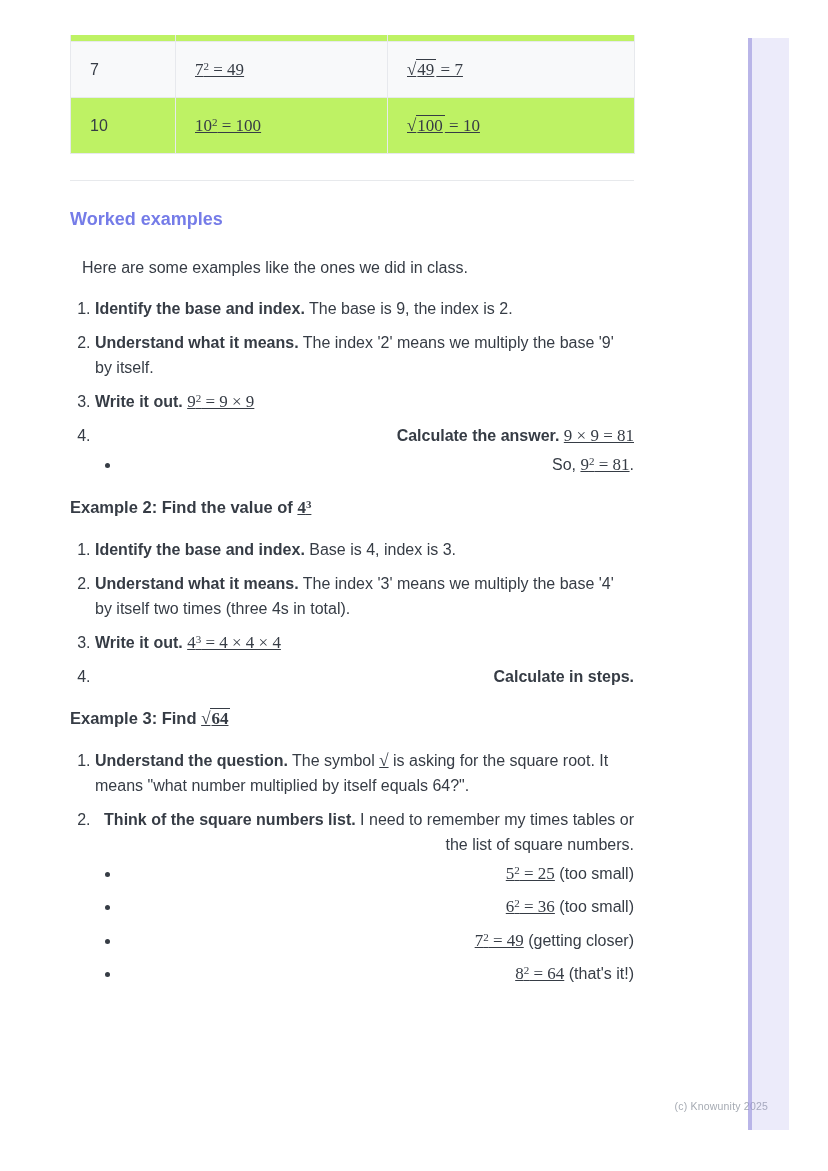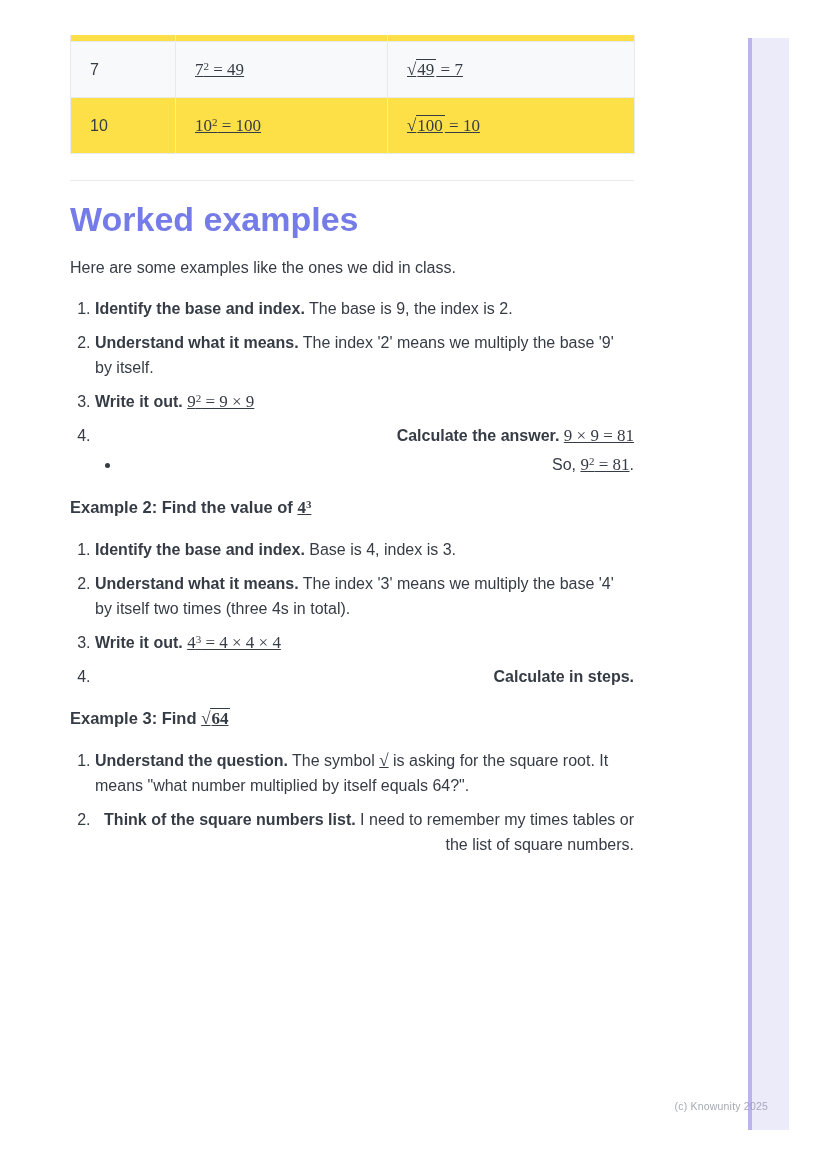--- a/index.html
+++ b/index.html
@@ -7,29 +7,29 @@
     --table-border:#e7e9ed; --table-stripe:#f8f9fa; --divider:#e7e9ec;
     --bar-fill:rgba(167,163,231,0.22); --bar-edge:rgba(143,137,217,0.55);
   }
   html,body{margin:0;padding:0;}
   .page{position:relative;width:828px;height:1171px;background:#ffffff;overflow:hidden;
         font-family:"Liberation Sans",sans-serif;color:var(--text);}
   .content{position:absolute;left:70px;top:0;width:564px;}
 
   table.sq-table{border-collapse:collapse;width:100%;margin:35px 0 0 0;table-layout:fixed;}
   table.sq-table td{border:1px solid var(--table-border);padding:0 0 0 19px;
-        font-size:16px;height:55px;vertical-align:middle;background:#fde047;}
+        font-size:16px;height:55px;vertical-align:middle;background:#bef264;}
   table.sq-table col.c1{width:105px;} table.sq-table col.c2{width:212px;} table.sq-table col.c3{width:247px;}
   table.sq-table tr.sliver td{height:6px;border-top:none;padding:0;}
   table.sq-table tr.shaded td{background:var(--table-stripe);}
 
   hr.divider{border:none;border-top:1px solid var(--divider);margin:26px 0 0;}
 
-  h1.heading{font-size:34px;font-weight:700;color:var(--accent);margin:23px 0 0;line-height:30px;}
-  p.intro{margin:21px 0 0;font-size:16px;line-height:25px;}
+  h1.heading{font-size:18px;font-weight:700;color:var(--accent);margin:23px 0 0;line-height:30px;}
+  p.intro{margin:21px 12px 0;font-size:16px;line-height:25px;}
 
   .example-title{margin:16px 0 0;font-weight:700;font-size:16.5px;line-height:27px;}
   ol.steps{margin:16px 0 0;padding:0 0 0 25px;}
   ol.steps > li{margin:0 0 9px;line-height:25px;font-size:16px;}
   ol.steps > li:last-child{margin-bottom:0;text-align:right;}
   ul.sub{list-style:disc;margin:4px 0 0;padding:0 0 0 26px;}
   ul.sub > li{margin:4px 0 8px;line-height:25.5px;font-size:16px;}
   ul.sub > li:last-child{margin-bottom:0;}
 
   b{font-weight:700;}
@@ -91,20 +91,25 @@
         <div class="example-title"><b>Example 2: Find the value of </b><span class="m">4<sup>3</sup></span></div>
         <ol class="steps">
           <li><b>Identify the base and index.</b> Base is 4, index is 3.</li>
           <li><b>Understand what it means.</b> The index '3' means we multiply the base '4' by itself two times (three 4s in total).</li>
           <li><b>Write it out.</b> <span class="m">4<sup>3</sup> = 4 × 4 × 4</span></li>
           <li><b>Calculate in steps.</b></li>
         </ol>
         <div class="example-title"><b>Example 3: Find </b><span class="m">√<span class="rad">64</span></span></div>
         <ol class="steps">
           <li><b>Understand the question.</b> The symbol <span class="m">√</span> is asking for the square root. It means "what number multiplied by itself equals 64?".</li>
-          <li><b>Think of the square numbers list.</b> I need to remember my times tables or the list of square numbers.</li>
+          <li><b>Think of the square numbers list.</b> I need to remember my times tables or the list of square numbers.<ul class="sub">
+              <li><span class="m">5<sup>2</sup> = 25</span> (too small)</li>
+              <li><span class="m">6<sup>2</sup> = 36</span> (too small)</li>
+              <li><span class="m">7<sup>2</sup> = 49</span> (getting closer)</li>
+              <li><span class="m">8<sup>2</sup> = 64</span> (that's it!)</li>
+            </ul></li>
         </ol>
       </div>
   </div>
 
   <div class="footer">(c) Knowunity 2025</div>
   <div class="side-bar"></div>
 </div>
 
 </body></html>

